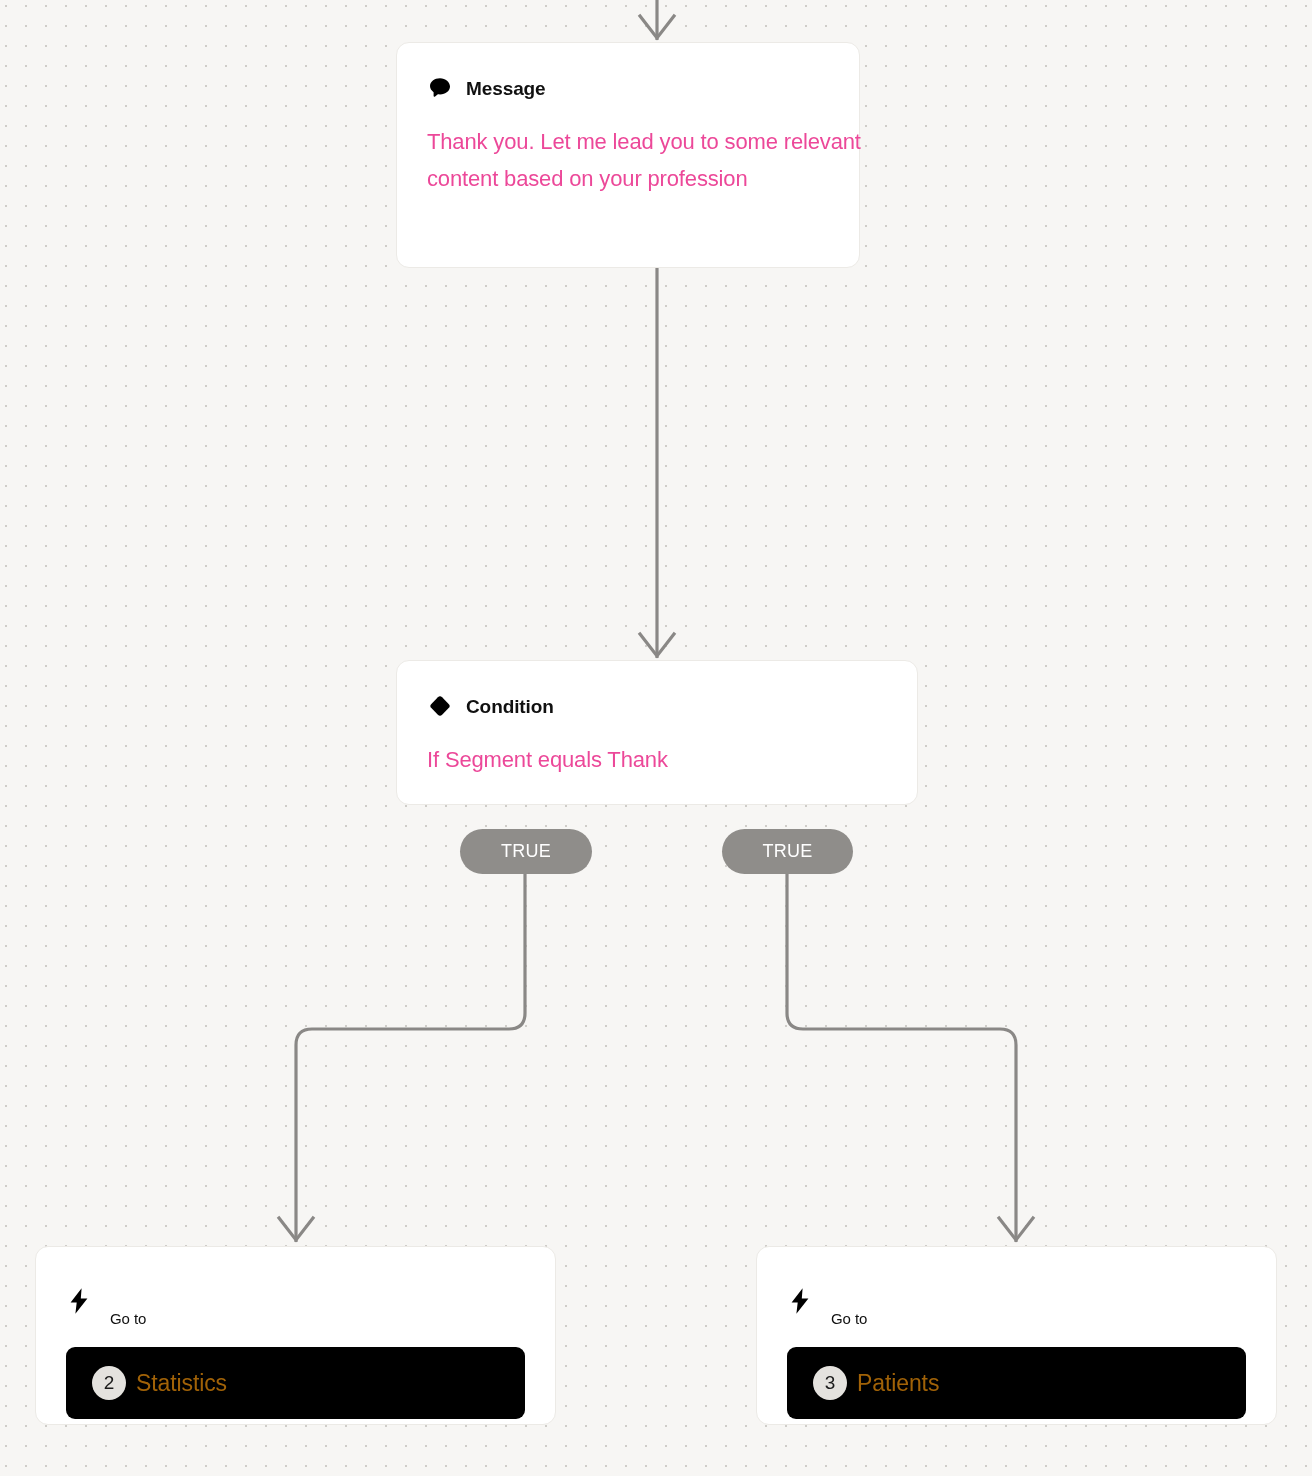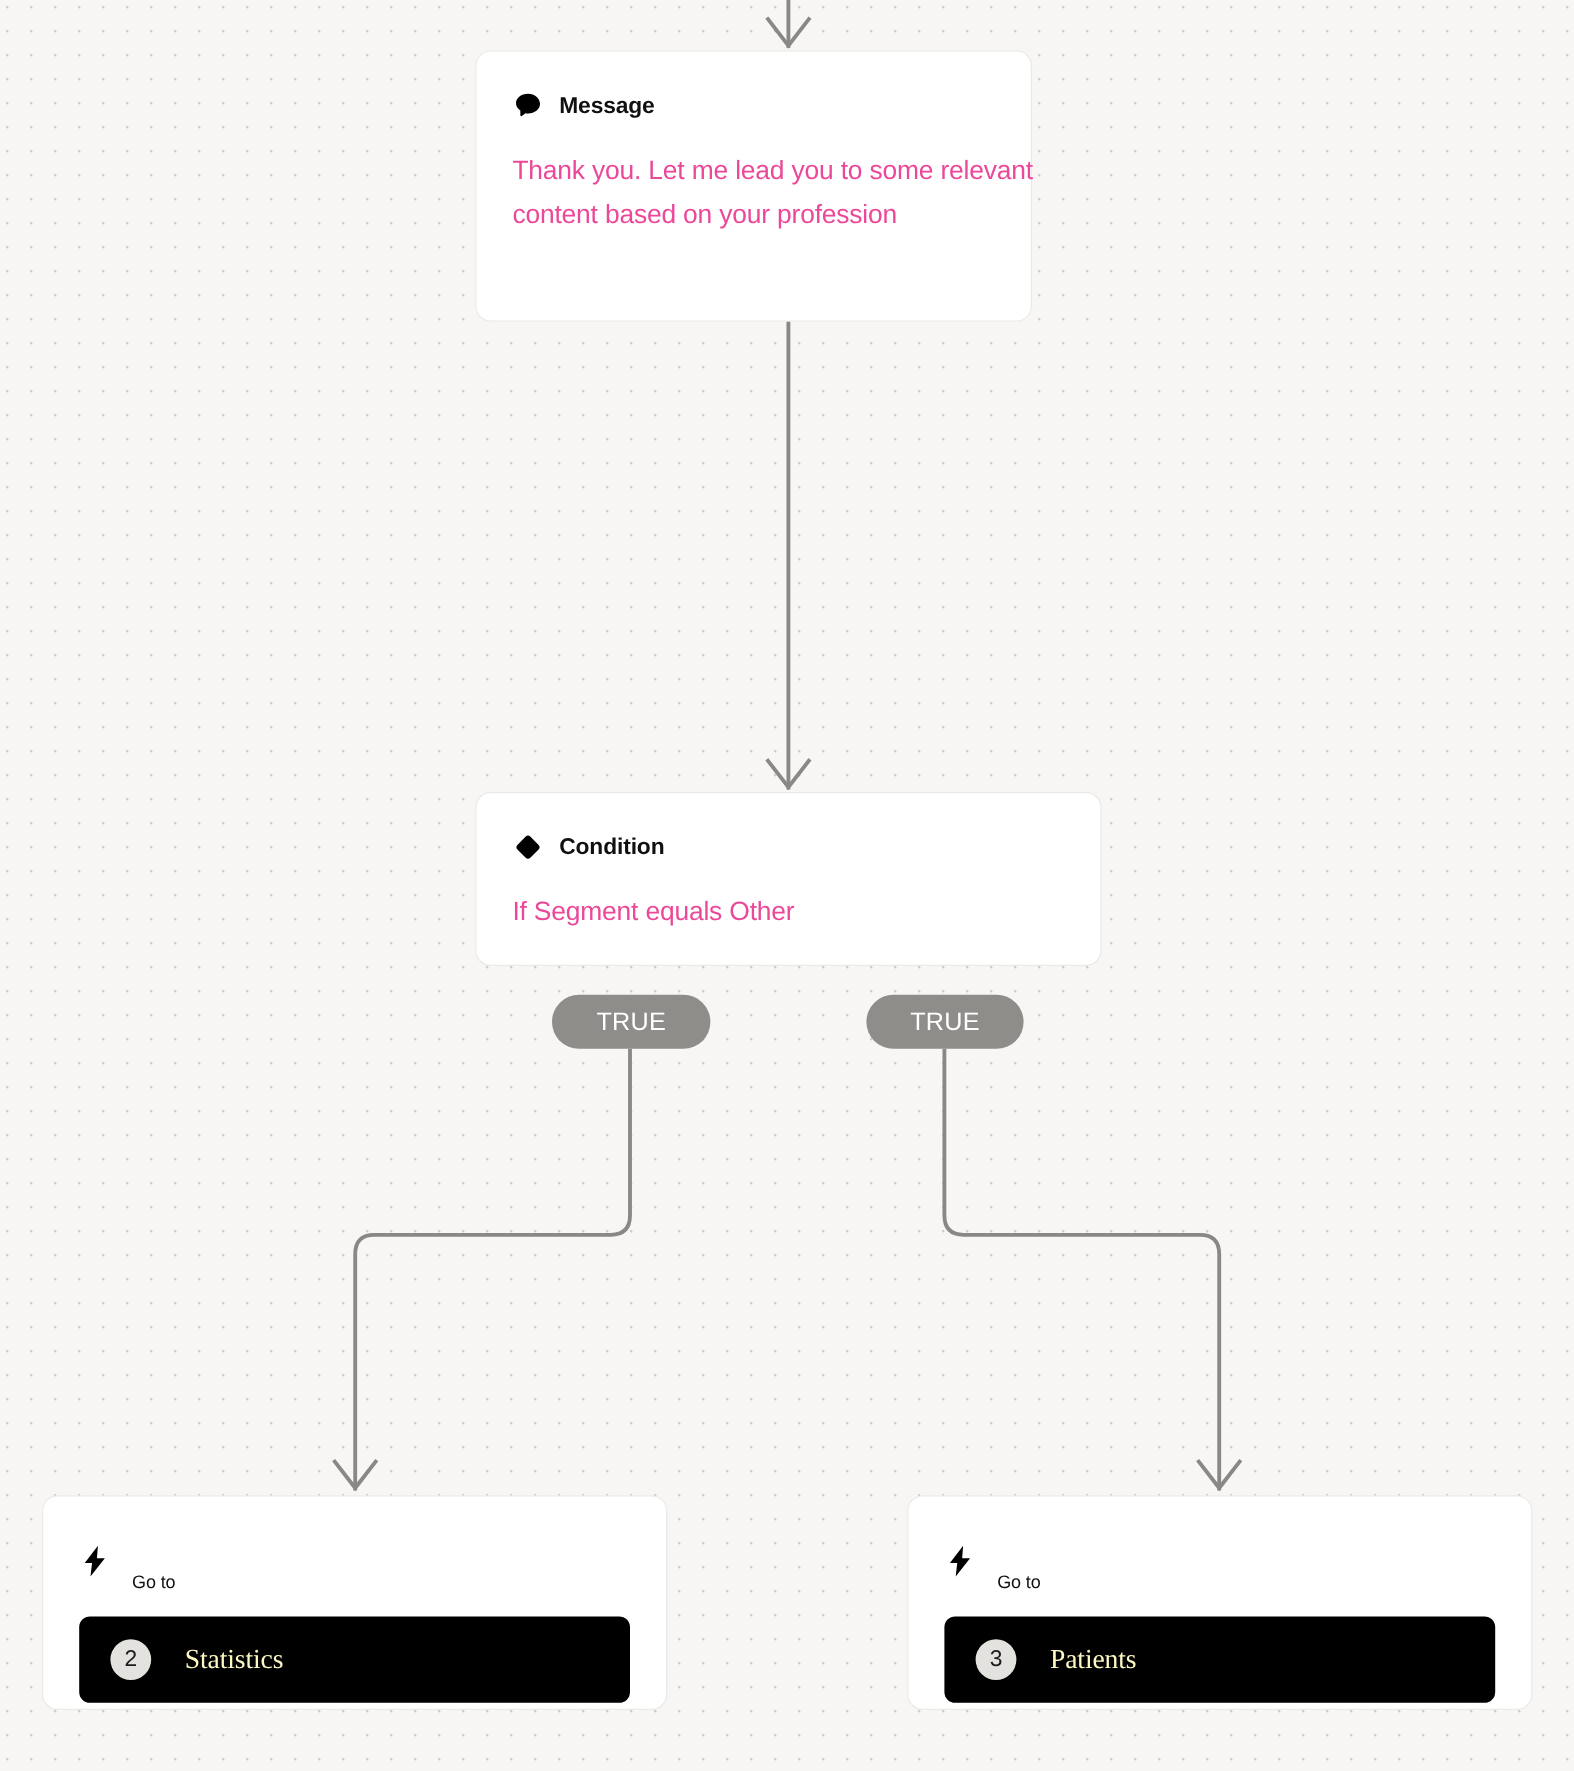--- a/index.html
+++ b/index.html
@@ -92,21 +92,21 @@
     margin-top: 22px;
   }
 
   
   .branch-pill {
     position: absolute;
     height: 45px;
     border-radius: 23px;
     background: #8f8d8a;
     color: #ffffff;
-    font-size: 21px;
+    font-size: 18px;
     letter-spacing: 0.2px;
     display: flex;
     align-items: center;
     justify-content: center;
   }
   #pill-true  { left: 460px; top: 829px; width: 132px; }
   #pill-false { left: 722px; top: 829px; width: 131px; }
 
   
   .node-goto {
@@ -137,25 +137,24 @@
     border-radius: 50%;
     background: #e4e2de;
     color: #1b1b1b;
     font-size: 19px;
     display: flex;
     align-items: center;
     justify-content: center;
     flex: none;
   }
   .goto-label {
-    margin-left: 28px;
-    color: #fef9c3;
+    margin-left: 10px;
+    color: #a16207;
     font-size: 23px;
     letter-spacing: -0.1px;
-    font-family: Liberation Serif, serif;
   }
 
   
   .icon {
     display: inline-flex;
     align-items: center;
     justify-content: center;
     flex: none;
   }
   .icon svg { display: block; }
@@ -201,21 +200,21 @@
 
   <div class="node" id="node-condition">
     <div class="node-head">
       <span class="icon">
         <svg width="26" height="26" viewBox="0 0 26 26">
           <rect x="5.4" y="5.4" width="15.2" height="15.2" rx="3" transform="rotate(45 13 13)" fill="#000000"></rect>
         </svg>
       </span>
       <span class="node-title">Condition</span>
     </div>
-    <div class="node-body">If Segment equals Other</div>
+    <div class="node-body">If Segment equals Thank</div>
   </div>
 
   <div class="branch-pill" id="pill-true">TRUE</div>
   <div class="branch-pill" id="pill-false">TRUE</div>
 
   <div class="node node-goto" id="node-goto-left">
     <div class="node-head goto-head">
       <span class="icon">
         <svg width="26" height="28" viewBox="0 0 26 28">
           <path d="M15.6 1.2 L4.6 15.6 h6.1 L9.4 26.8 L21.4 11.6 h-6.6 z" fill="#000000"></path>

